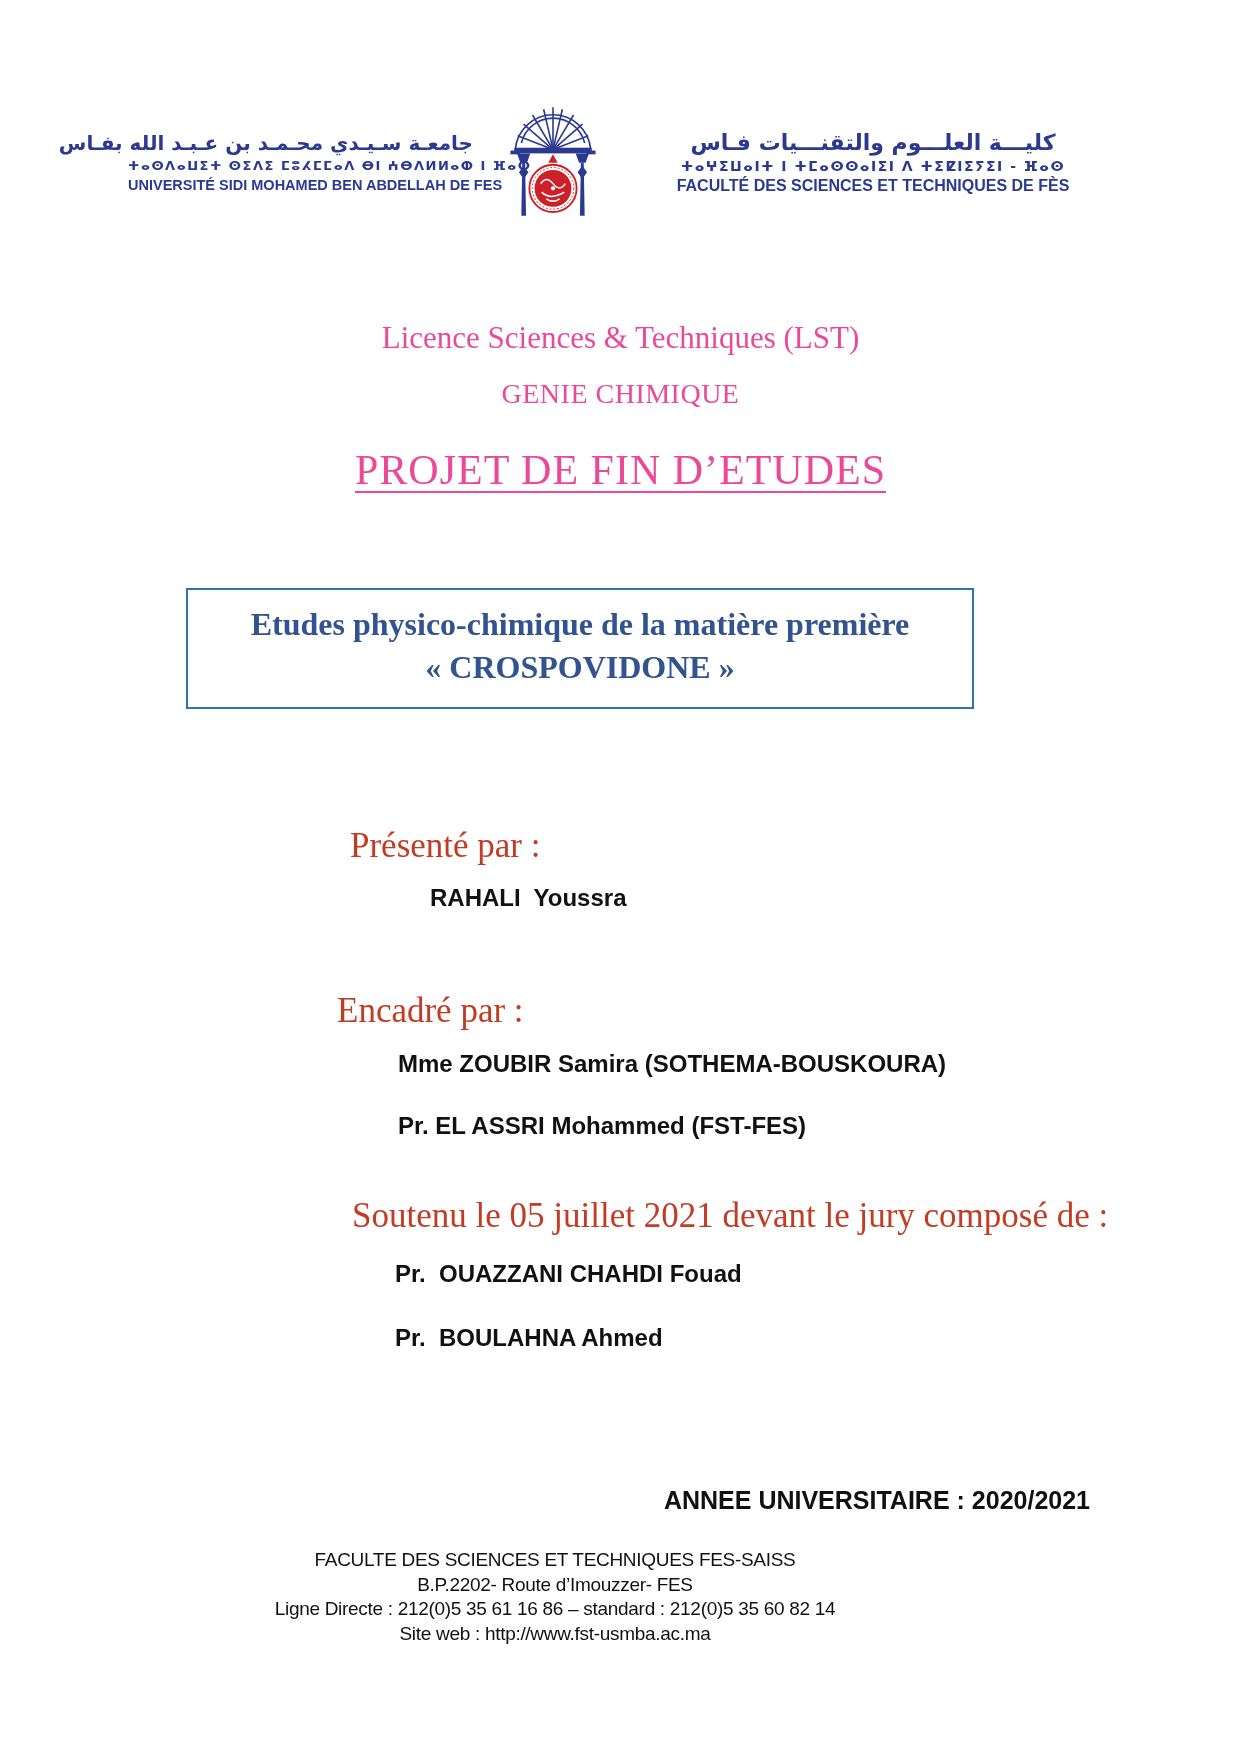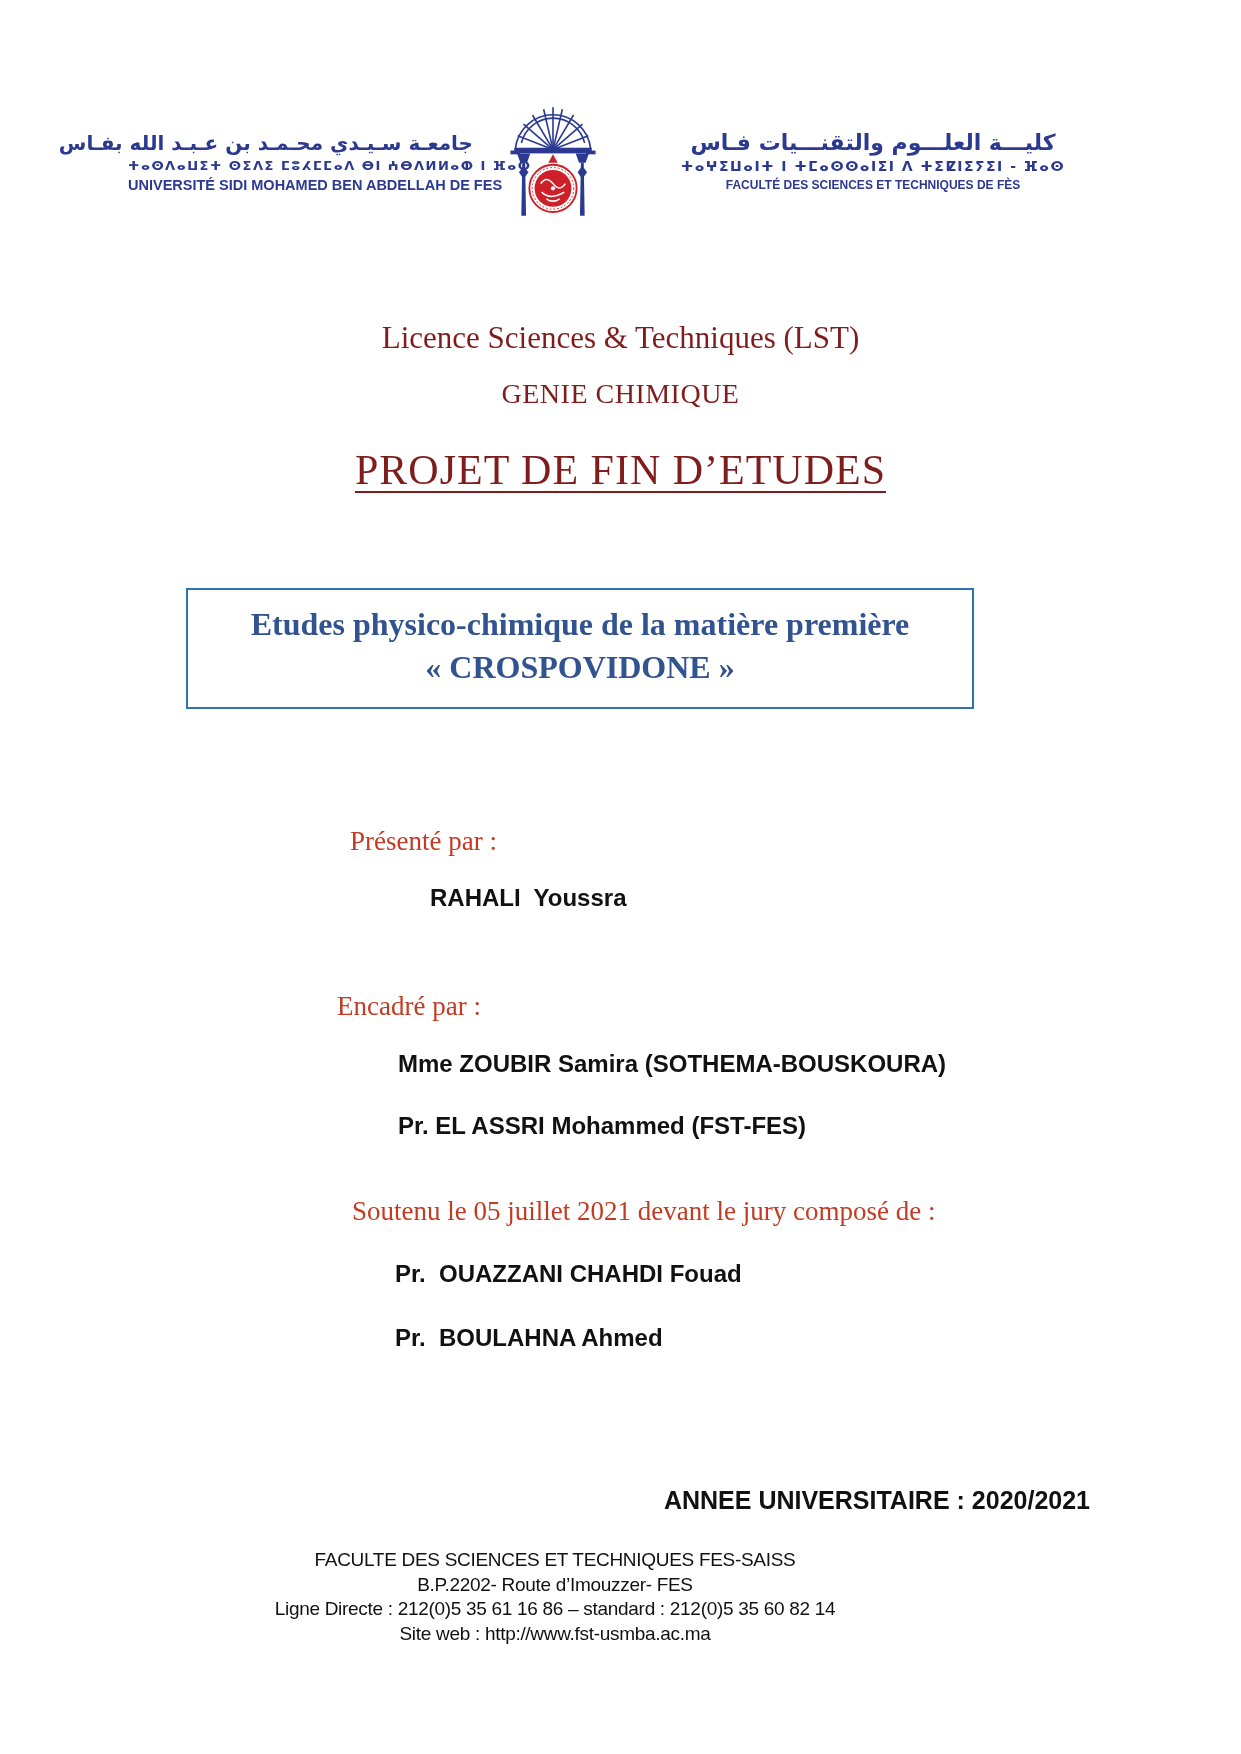--- a/index.html
+++ b/index.html
@@ -45,27 +45,27 @@
     white-space: nowrap;
   }
   .header-right .tifinagh-line { font-size: 14px; }
   .latin-line {
     font-family: "Liberation Sans", sans-serif;
     font-weight: bold;
     font-size: 14.5px;
     line-height: 19px;
     white-space: nowrap;
   }
-  .header-right .latin-line { font-size: 12px; }
+  .header-right .latin-line { font-size: 16px; }
   .emblem { width: 104px; height: 128px; flex: 0 0 auto; }
 
   
   .center-title {
     position: absolute; left: 0; right: 0;
-    text-align: center; color: #7f1d1d;
+    text-align: center; color: #ec4899;
   }
   .t-degree  { top: 320px; font-size: 31px; }
   .t-program { top: 378px; font-size: 28px; letter-spacing: 0.5px; }
   .t-report  {
     top: 446px; font-size: 42px; letter-spacing: 1px;
     text-decoration: underline; text-underline-offset: 7px;
     text-decoration-thickness: 2px;
   }
 
   
@@ -83,21 +83,21 @@
     font-weight: bold;
     font-size: 32px;
     line-height: 43px;
     white-space: nowrap;
   }
 
   
   .red-label {
     position: absolute;
     color: #C23B22;
-    font-size: 27px;
+    font-size: 35px;
     white-space: pre;
   }
   .lbl-presente { left: 350px; top: 826px; }
   .lbl-encadre  { left: 337px; top: 991px; }
   .lbl-soutenu  { left: 352px; top: 1196px; }
 
   
   .bold-name {
     position: absolute;
     font-family: "Liberation Sans", sans-serif;

